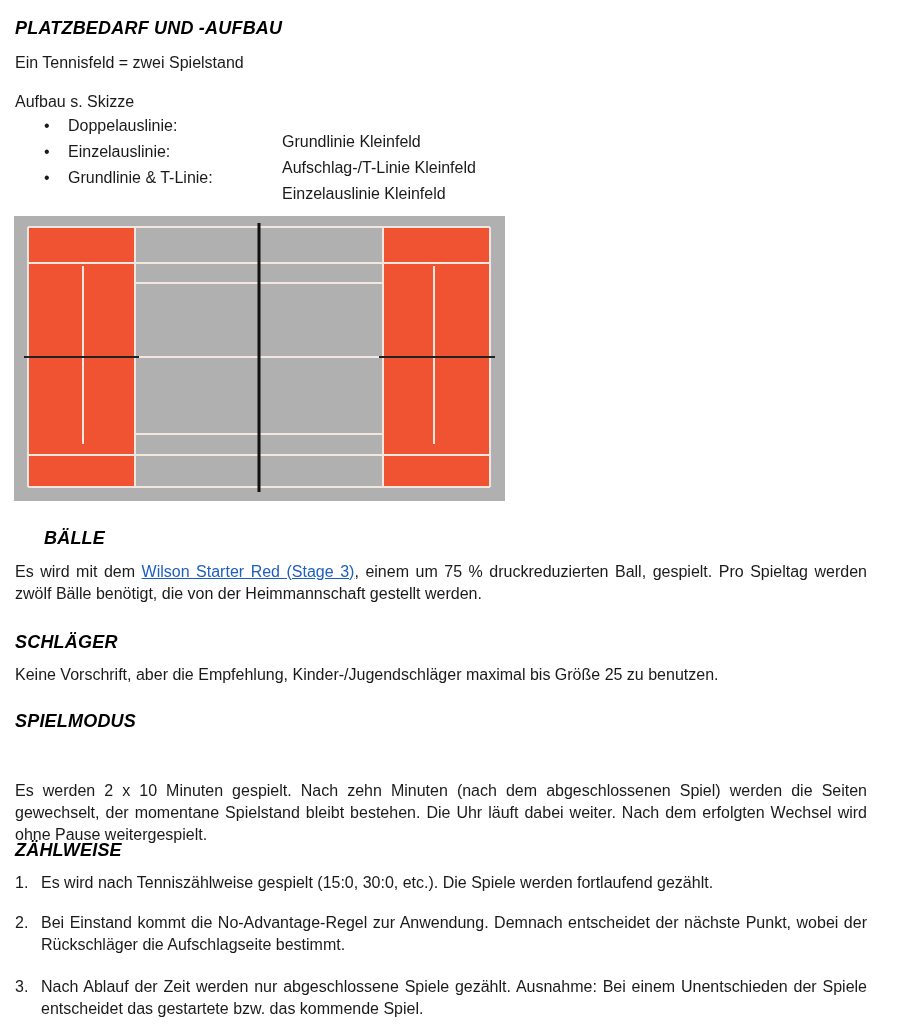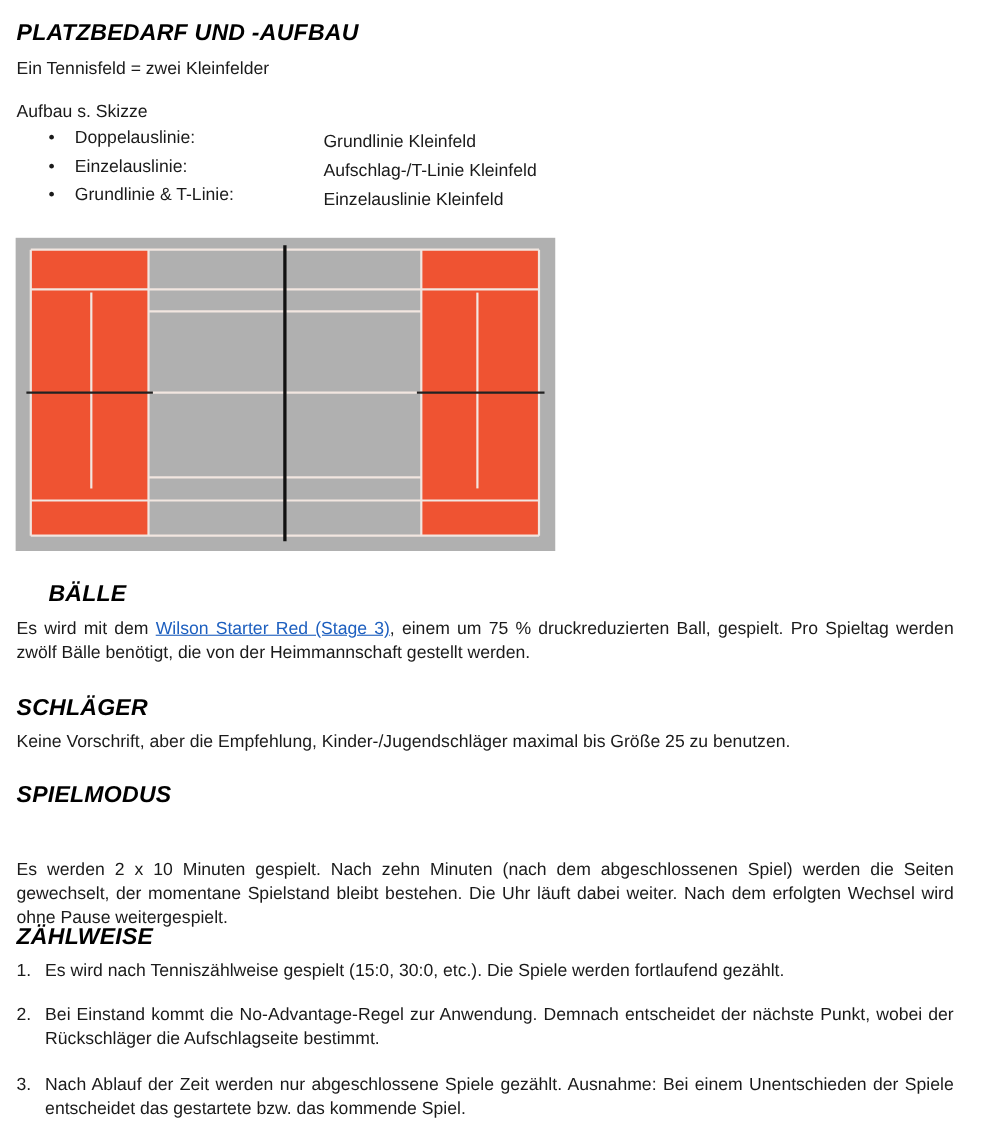--- a/index.html
+++ b/index.html
@@ -3,43 +3,43 @@
   <meta charset="utf-8">
   <style>
     html, body { margin: 0; padding: 0; background: #ffffff; }
     body {
       width: 900px; height: 1027px; position: relative; overflow: hidden;
       font-family: "Liberation Sans", sans-serif; color: #1a1a1a;
     }
     .h {
       position: absolute; left: 15px; margin: 0;
       font-family: "Liberation Sans", sans-serif;
-      font-weight: bold; font-style: italic; font-size: 21px; color: #000;
+      font-weight: bold; font-style: italic; font-size: 18px; color: #000;
       letter-spacing: 0.2px;
     }
     .p {
       position: absolute; left: 15px; width: 852px; margin: 0;
       font-size: 16px; line-height: 22px; color: #1a1a1a;
     }
     .just { text-align: justify; text-align-last: left; }
     .link { color: #1d5fbf; text-decoration: underline; cursor: pointer; margin-top: 18px; }
     .bul-row { position: absolute; left: 0; width: 600px; height: 26px; font-size: 16px; }
     .bul-dot { position: absolute; left: 44px; top: 0; font-size: 16px; }
     .bul-k { position: absolute; left: 68px; top: 0; }
-    .bul-v { position: absolute; left: 282px; top: 4px; margin-left: 12px; }
+    .bul-v { position: absolute; left: 282px; top: 16px; }
     .court { position: absolute; left: 14px; top: 216px; width: 491px; height: 285px; }
     .ol-row { position: absolute; left: 15px; width: 852px; font-size: 16px; line-height: 22px; }
     .ol-num { position: absolute; left: 0; top: 0; }
     .ol-text { position: absolute; left: 26px; width: 826px; top: 0; }
   </style>
 </head>
 <body>
 
 <h2 class="h" style="top:18px;">PLATZBEDARF UND -AUFBAU</h2>
-<p class="p" style="top:52px;">Ein Tennisfeld = zwei Kleinfelder</p>
+<p class="p" style="top:52px;">Ein Tennisfeld = zwei Spielstand</p>
 <p class="p" style="top:91px;">Aufbau s. Skizze</p>
 
 <div>
   <div class="bul-row" style="top:117px;">
     <span class="bul-dot">•</span>
     <span class="bul-k">Doppelauslinie:</span>
     <span class="bul-v">Grundlinie Kleinfeld</span>
   </div>
   <div class="bul-row" style="top:143px;">
     <span class="bul-dot">•</span>

